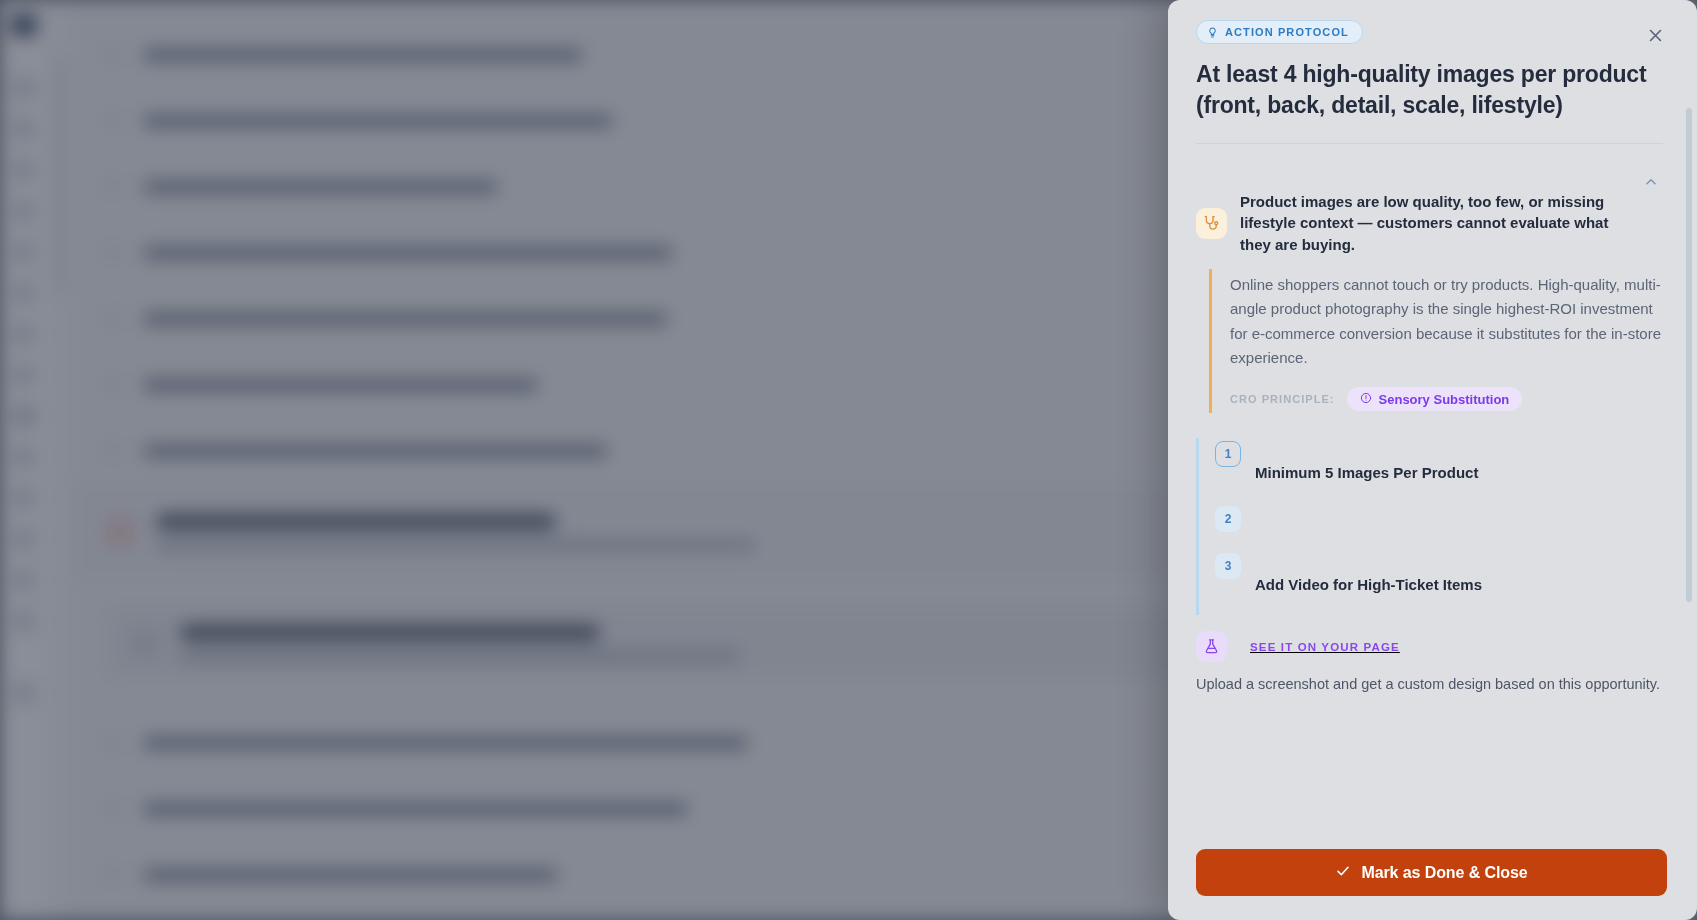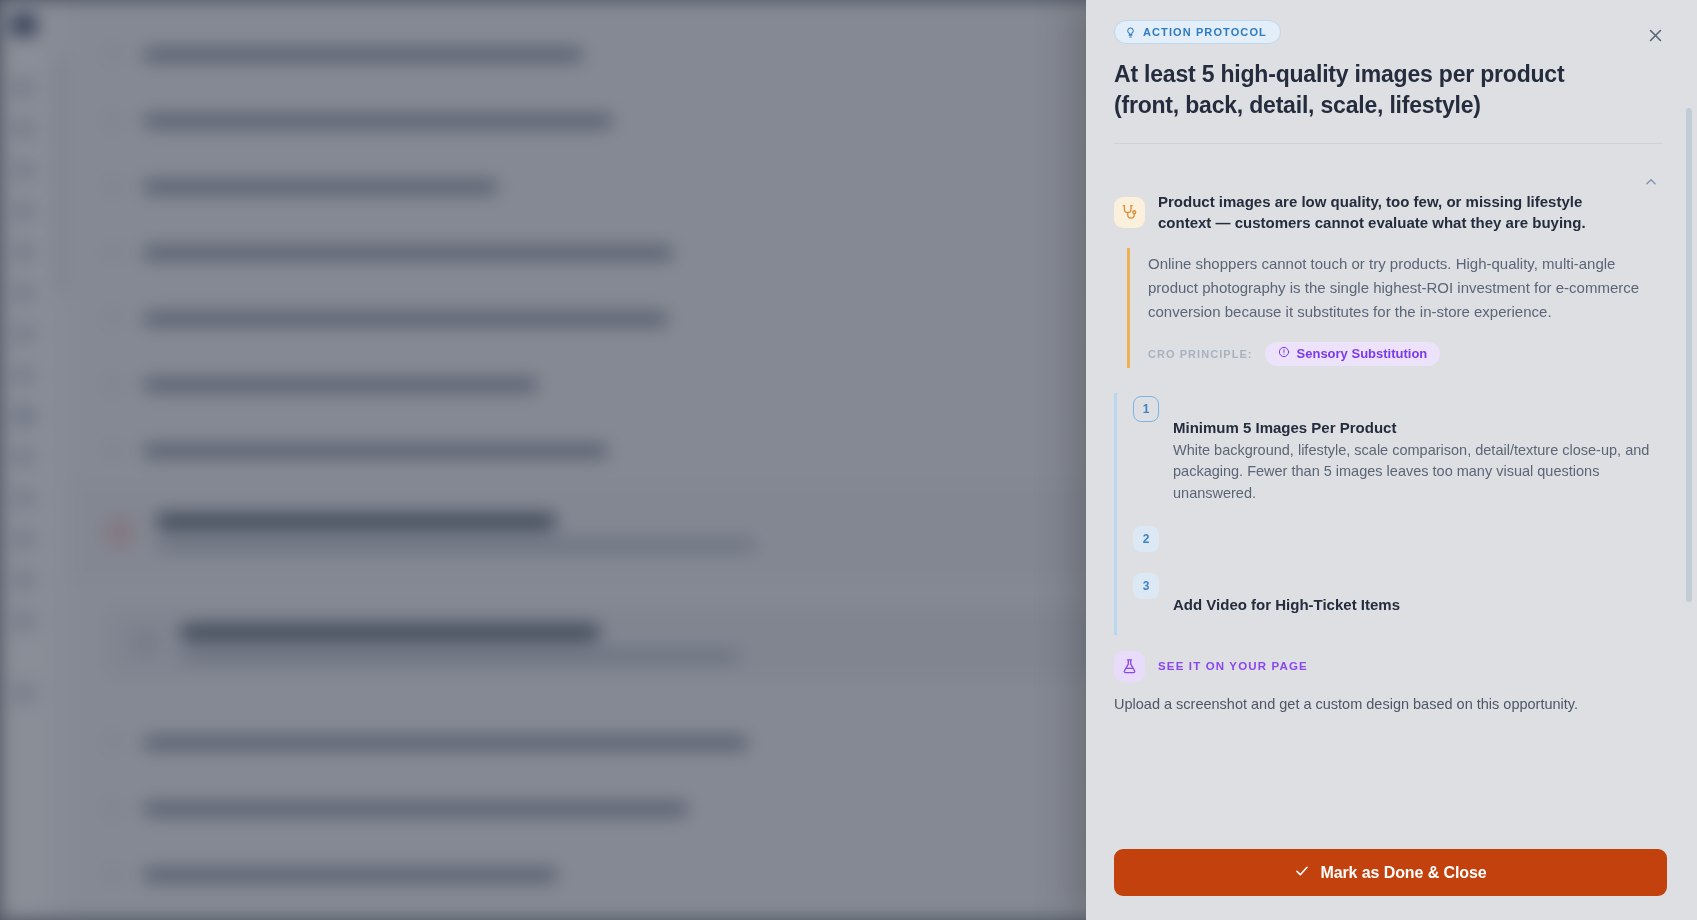--- a/index.html
+++ b/index.html
@@ -134,26 +134,27 @@
   .scrim {
     position: absolute;
     inset: 0;
     background: rgba(46, 54, 70, 0.56);
   }
 
   
   .panel {
     position: absolute;
     top: 0; right: 0;
-    width: 611px;
+    width: 529px;
     height: 920px;
     background: #dddfe2;
     display: flex;
     flex-direction: column;
     box-shadow: -10px 0 40px rgba(0,0,0,.22);
+    border-radius: 12px;
   }
 
   .panel-scroll {
     flex: 1;
     overflow: hidden;
     position: relative;
     padding: 0 34px 0 28px;
   }
 
   .panel-scrollbar {
@@ -328,21 +329,22 @@
     line-height: 1.56;
     color: #5c6577;
   }
   .step.first .step-desc { line-height: 1.5; }
 
   
   .see-block { padding-top: 16px; }
   .see-head {
     display: flex;
     align-items: center;
-    gap: 13px;
+    gap: 23px;
+    text-decoration: underline;
   }
   .see-icon {
     width: 31px; height: 31px;
     flex: 0 0 31px;
     border-radius: 9px;
     background: #e8dcfa;
     display: flex;
     align-items: center;
     justify-content: center;
     color: #8b46f0;
@@ -485,21 +487,21 @@
 
         <div class="badge-proto">
           <span>
             <svg width="11" height="11" viewBox="0 0 24 24" fill="none" stroke="currentColor" stroke-width="2.2" stroke-linecap="round" stroke-linejoin="round">
               <path d="M9 18h6M10 22h4M12 2a6 6 0 0 0-3.5 10.9c.5.4.8 1 .8 1.6V16h5.4v-1.5c0-.6.3-1.2.8-1.6A6 6 0 0 0 12 2z"></path>
             </svg>
           </span>
           <span>ACTION PROTOCOL</span>
         </div>
 
-        <h1 class="panel-title">At least 5 high-quality images per product (front, back, detail, scale, lifestyle)</h1>
+        <h1 class="panel-title">At least 4 high-quality images per product (front, back, detail, scale, lifestyle)</h1>
 
         <button class="close-btn">
           <svg width="17" height="17" viewBox="0 0 24 24" fill="none" stroke="currentColor" stroke-width="2.3" stroke-linecap="round">
             <path d="M5 5l14 14M19 5L5 19"></path>
           </svg>
         </button>
 
         <div class="panel-rule"></div>
       </div>
 
@@ -540,21 +542,20 @@
           </div>
         </div>
       </section>
 
       <section class="steps">
 
         <div class="step first">
           <span class="step-num">1</span>
           <div class="step-body">
             <div class="step-title">Minimum 5 Images Per Product</div>
-            <div class="step-desc">White background, lifestyle, scale comparison, detail/texture close-up, and packaging. Fewer than 5 images leaves too many visual questions unanswered.</div>
           </div>
         </div>
 
         <div class="step">
           <span class="step-num">2</span>
         </div>
 
         <div class="step">
           <span class="step-num">3</span>
           <div class="step-body">

